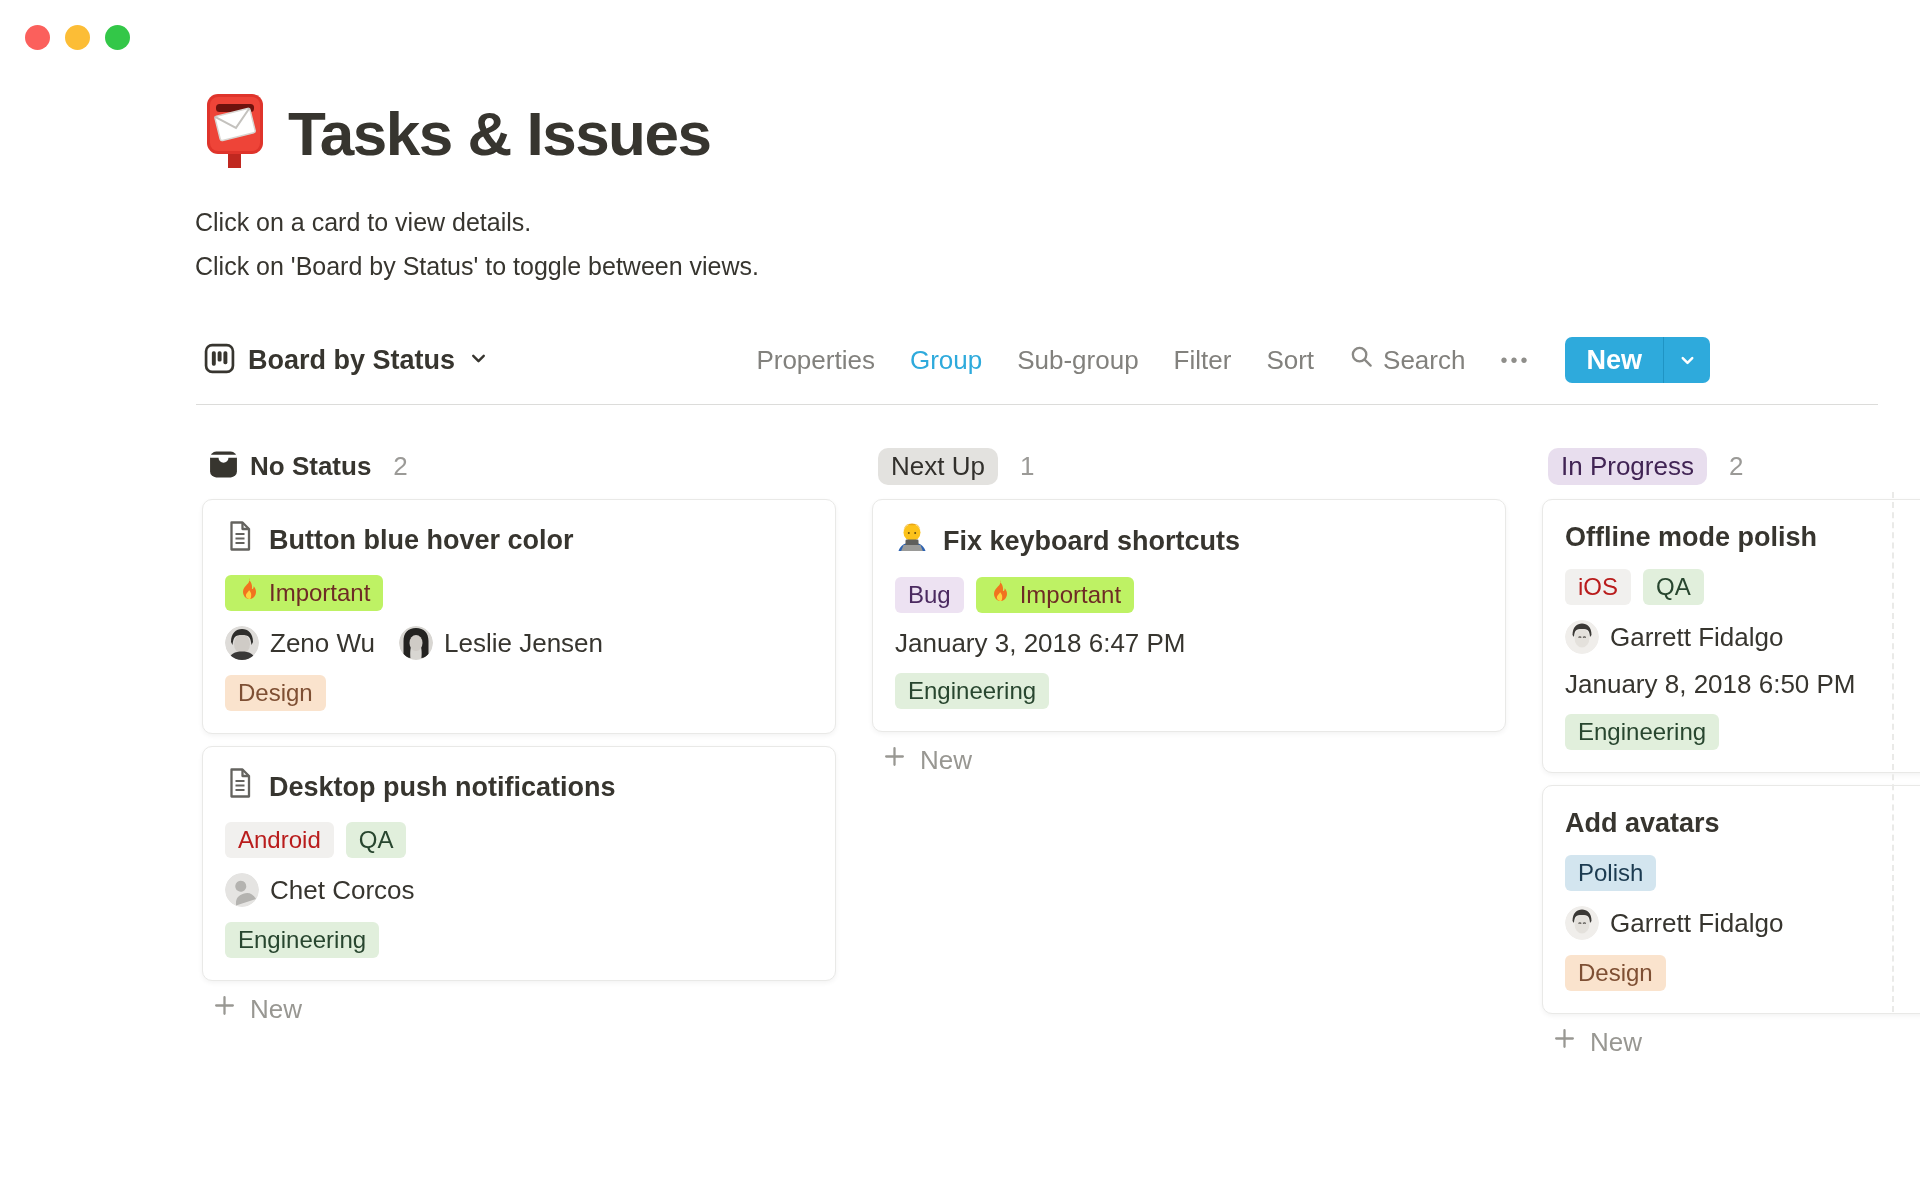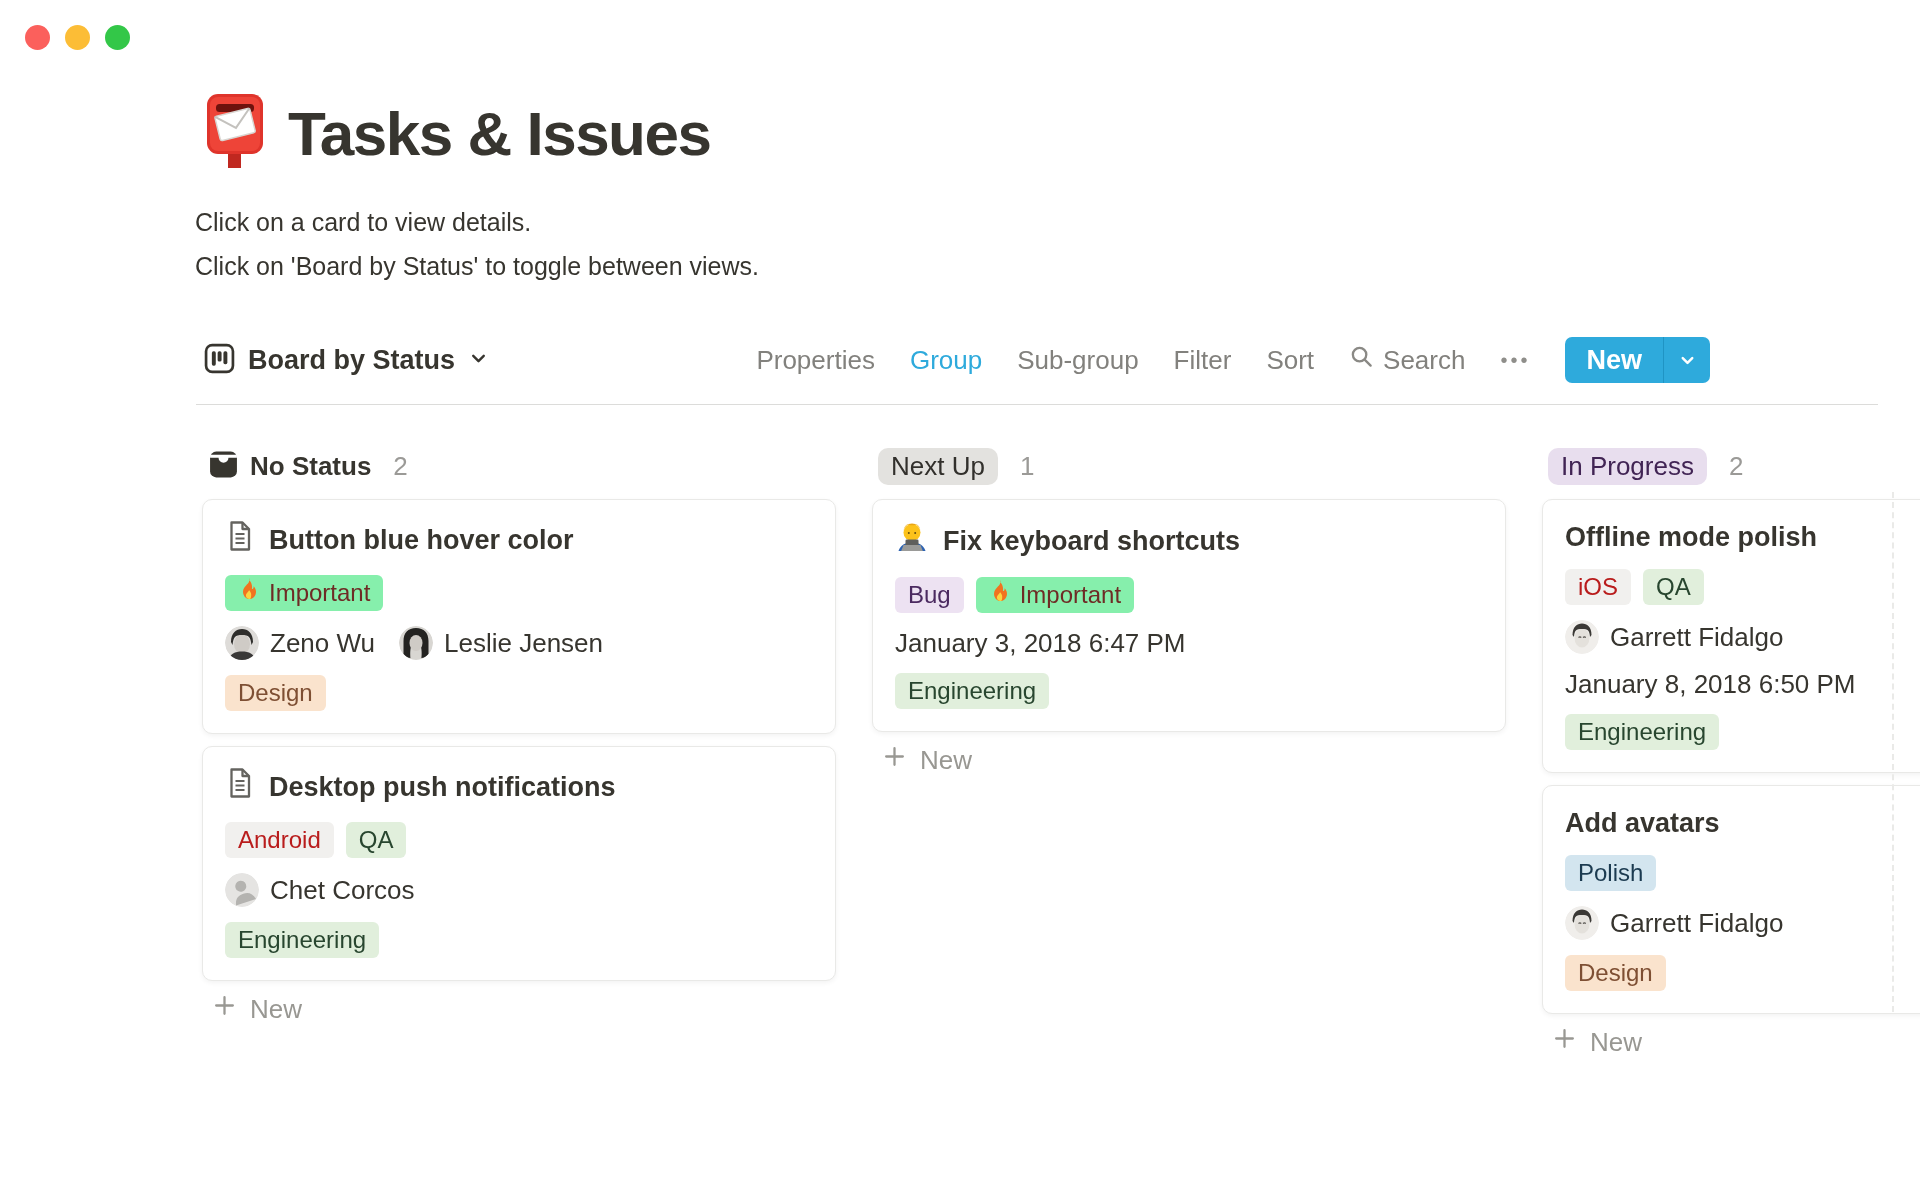--- a/index.html
+++ b/index.html
@@ -44,21 +44,21 @@
   .col-count { font-size:26px; color:#9B9A97; margin-left:22px; }
 
   .card { background:#fff; border:1px solid #E9E9E7; border-radius:10px;
           padding:20px 24px 22px 22px; margin-bottom:12px;
           box-shadow:0 2px 5px rgba(15,15,15,0.05); cursor:pointer; }
   .card-row + .card-row { margin-top:15px; }
   .card-title { display:flex; align-items:center; gap:14px; font-size:27px; font-weight:700; color:#37352f; line-height:34px; }
   .tag-row { display:flex; align-items:center; gap:12px; }
   .tag { display:inline-flex; align-items:center; gap:9px; padding:2px 13px; border-radius:6px;
          font-size:24px; line-height:32px; white-space:nowrap; }
-  .tag-red    { background:#86efac; color:#6E2B25; }
+  .tag-red    { background:#bef264; color:#6E2B25; }
   .tag-orange { background:#FAE3CD; color:#7E4F33; }
   .tag-gray   { background:#F1F0EE; color:#b91c1c; }
   .tag-green  { background:#E1EFDC; color:#28462F; }
   .tag-purple { background:#EDE2F2; color:#4B2A60; }
   .tag-blue   { background:#D3E5EF; color:#1B3A50; }
   .people-row { display:flex; align-items:center; gap:24px; }
   .person { display:flex; align-items:center; gap:11px; font-size:26px; color:#37352f; }
   .avatar { width:34px; height:34px; border-radius:50%; overflow:hidden; flex:none; }
   .date-row { font-size:26px; color:#37352f; line-height:30px; }
 

